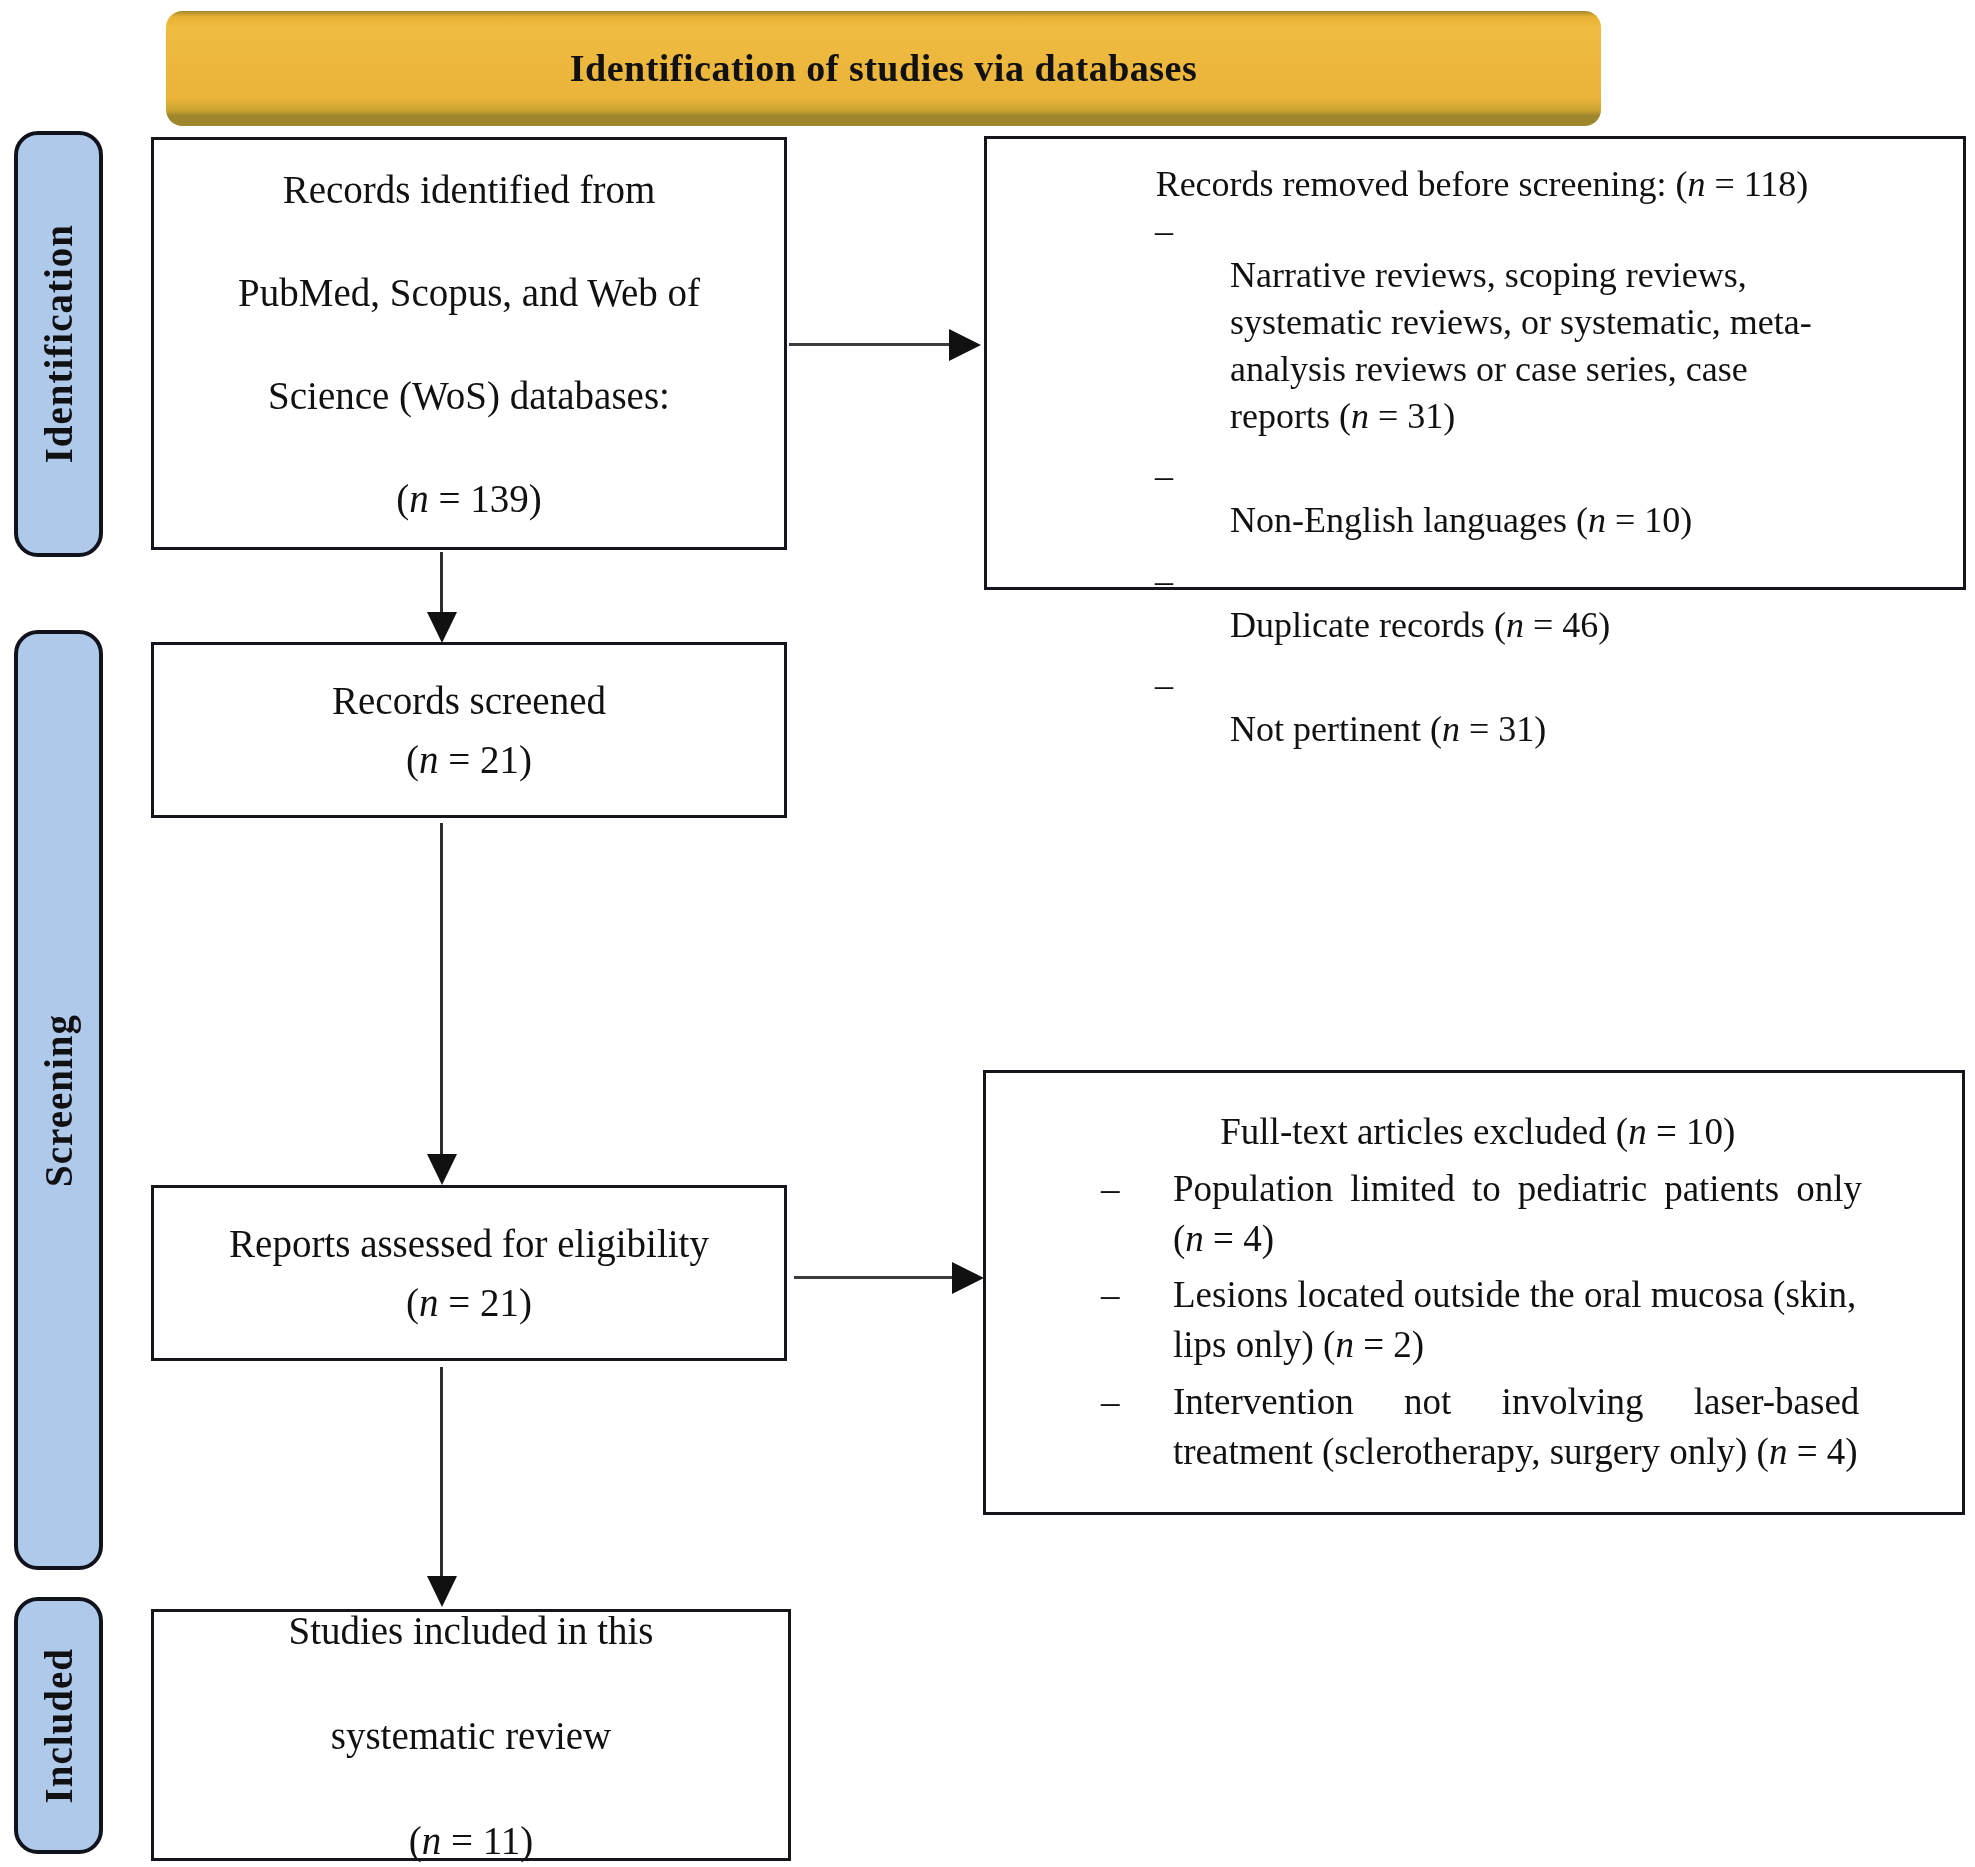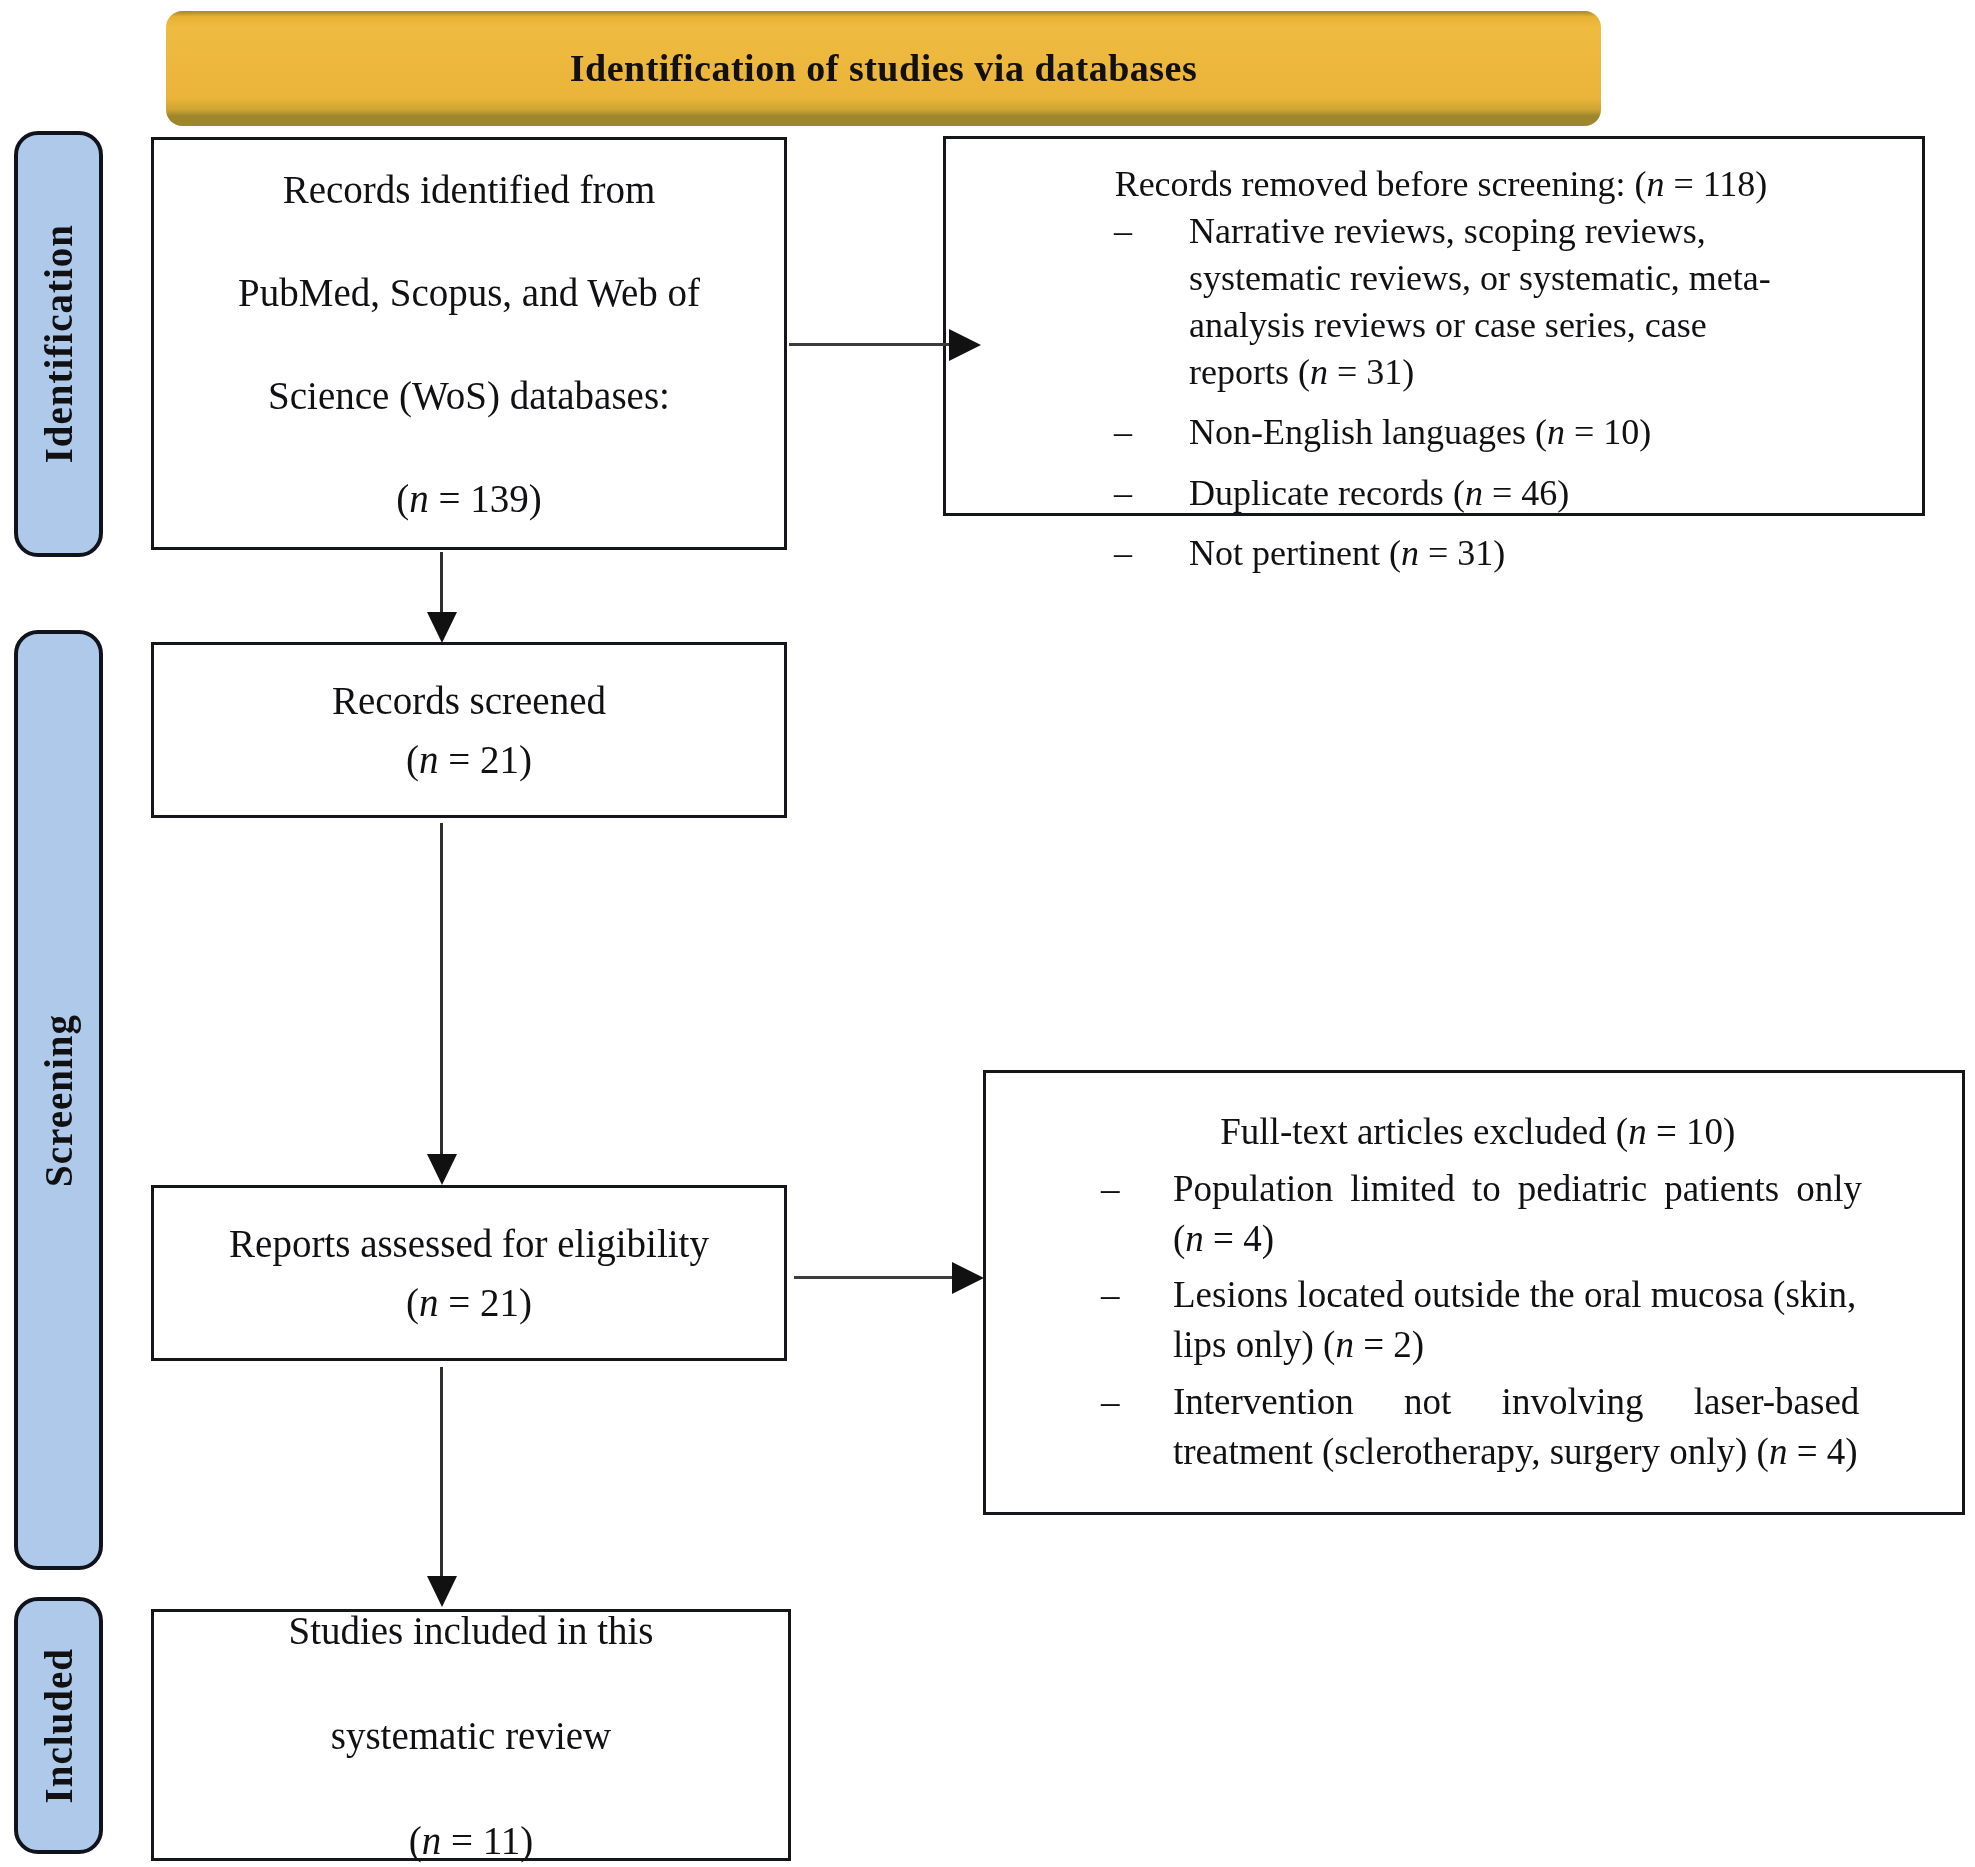--- a/index.html
+++ b/index.html
@@ -42,29 +42,29 @@
   .box .ln{white-space:nowrap;font-size:39px;line-height:59px;text-align:center;}
   .b1{left:151px;top:137px;width:636px;height:413px;gap:44px;}
   .b2{left:151px;top:642px;width:636px;height:176px;}
   .b3{left:151px;top:1185px;width:636px;height:176px;}
   .b4{left:151px;top:1609px;width:640px;height:252px;gap:46px;}
   
   .rbox{
     position:absolute;background:#fff;border:3.4px solid #15151c;
     box-sizing:border-box;
   }
-  .r1{left:943px;top:136px;width:982px;height:380px;padding:21.6px 72px 0 86px;}
+  .r1{left:984px;top:136px;width:982px;height:454px;padding:21.6px 72px 0 86px;}
   .r2{left:983px;top:1070px;width:982px;height:445px;padding:34px 26.4px 0 34px;}
   .r1 .rhead{font-size:36px;line-height:47px;text-align:center;white-space:nowrap;}
   .r2 .rhead{font-size:37px;line-height:50px;text-align:center;white-space:nowrap;}
   .brow{display:flex;align-items:flex-start;}
   .r1 .brow{margin-left:82px;}
   .r1 .brow + .brow{margin-top:13.5px;}
   .r1 .bdash{width:75px;flex:none;font-size:36px;line-height:47px;}
-  .r1 .btxt{flex:1;min-width:0;}
+  .r1 .btxt{flex:1;min-width:0;margin-top:44px;}
   .r1 .bl{font-size:36px;line-height:47px;white-space:nowrap;}
   .r2 .brow{margin-left:81px;margin-top:6.7px;}
   .r2 .bdash{width:72px;flex:none;font-size:37px;line-height:50px;}
   .r2 .btxt{flex:1;min-width:0;}
   .r2 .bl{font-size:37px;line-height:50px;white-space:nowrap;}
   .j1{word-spacing:41px;}
   .j2{word-spacing:7.7px;}
   
   .hline{position:absolute;height:3.4px;background:#3c3c3c;}
   .vline{position:absolute;width:3.4px;background:#2e2e2e;}

